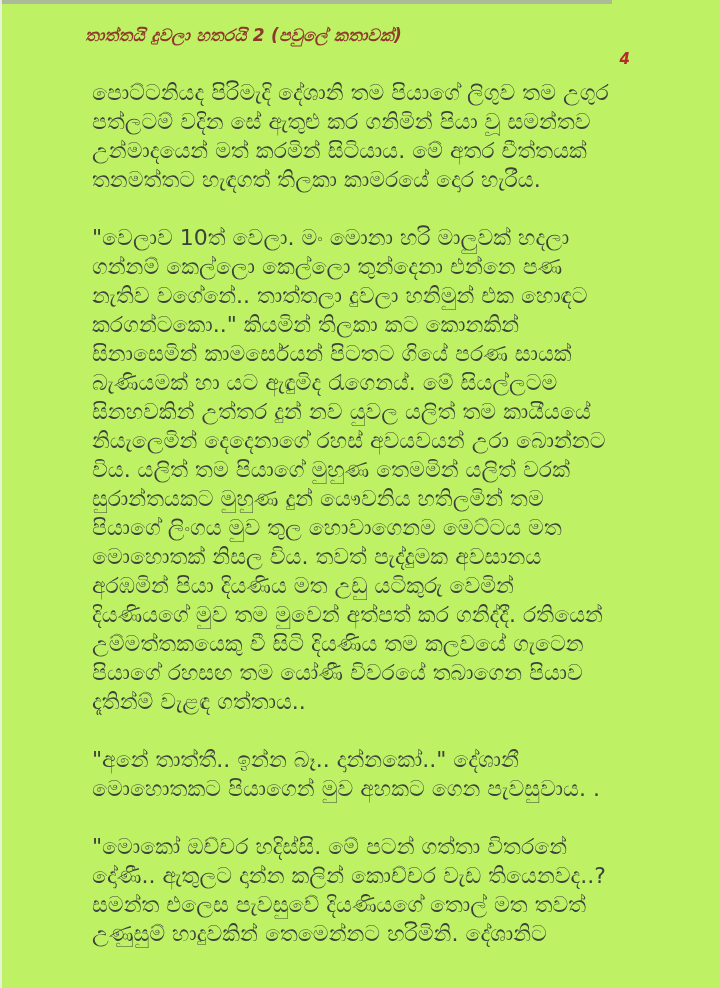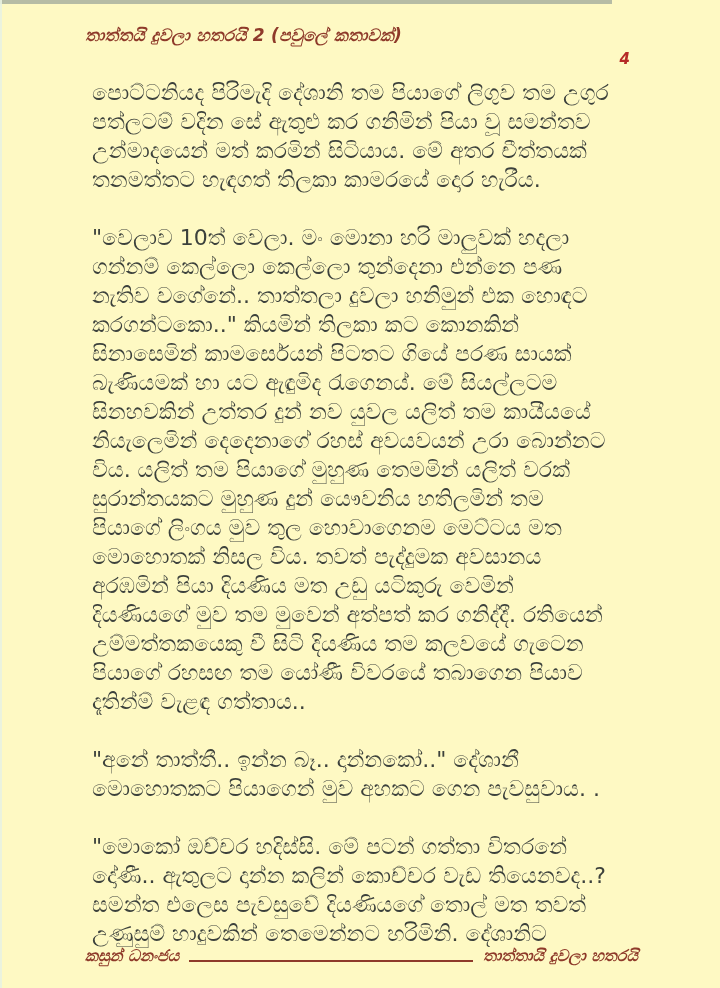--- a/index.html
+++ b/index.html
@@ -3,21 +3,21 @@
 <meta charset="utf-8">
 <style>
   html, body {
     margin: 0;
     padding: 0;
   }
   .page {
     position: relative;
     width: 720px;
     height: 988px;
-    background: #fef9c3;
+    background: #bef264;
     overflow: hidden;
     font-family: "DejaVu Sans", "Liberation Sans", sans-serif;
     box-sizing: border-box;
   }
   .scan-strip-top {
     position: absolute;
     top: 0;
     left: 0;
     width: 612px;
     height: 4px;
@@ -121,18 +121,13 @@
 දෑතින්ම්  වැළඳ ගත්තාය..</p>
       <p>"අනේ තාත්තී.. ඉන්න බෑ.. දාන්නකෝ.."  දේශානී
 මොහොතකට පියාගෙන් මුව අහකට ගෙන පැවසුවාය. .</p>
       <p>"මොකෝ ඔච්චර හදිස්සි. මේ පටන් ගත්තා විතරනේ
 දෝණී.. ඇතුලට දාන්න කලින් කොච්චර වැඩ තියෙනවද..?
 සමන්ත එලෙස පැවසුවේ දියණියගේ තොල් මත තවත්
 උණුසුම් හාදුවකින් තෙමෙන්නට හරිමිනි. දේශානිට</p>
     </div>
   </div>
 
-  <div class="footer">
-    <span>කසුන් ධනංජය</span>
-    <span class="footer-rule"></span>
-    <span>තාත්තායි දුවලා හතරයි</span>
-  </div>
 </div>
 
 </body></html>

